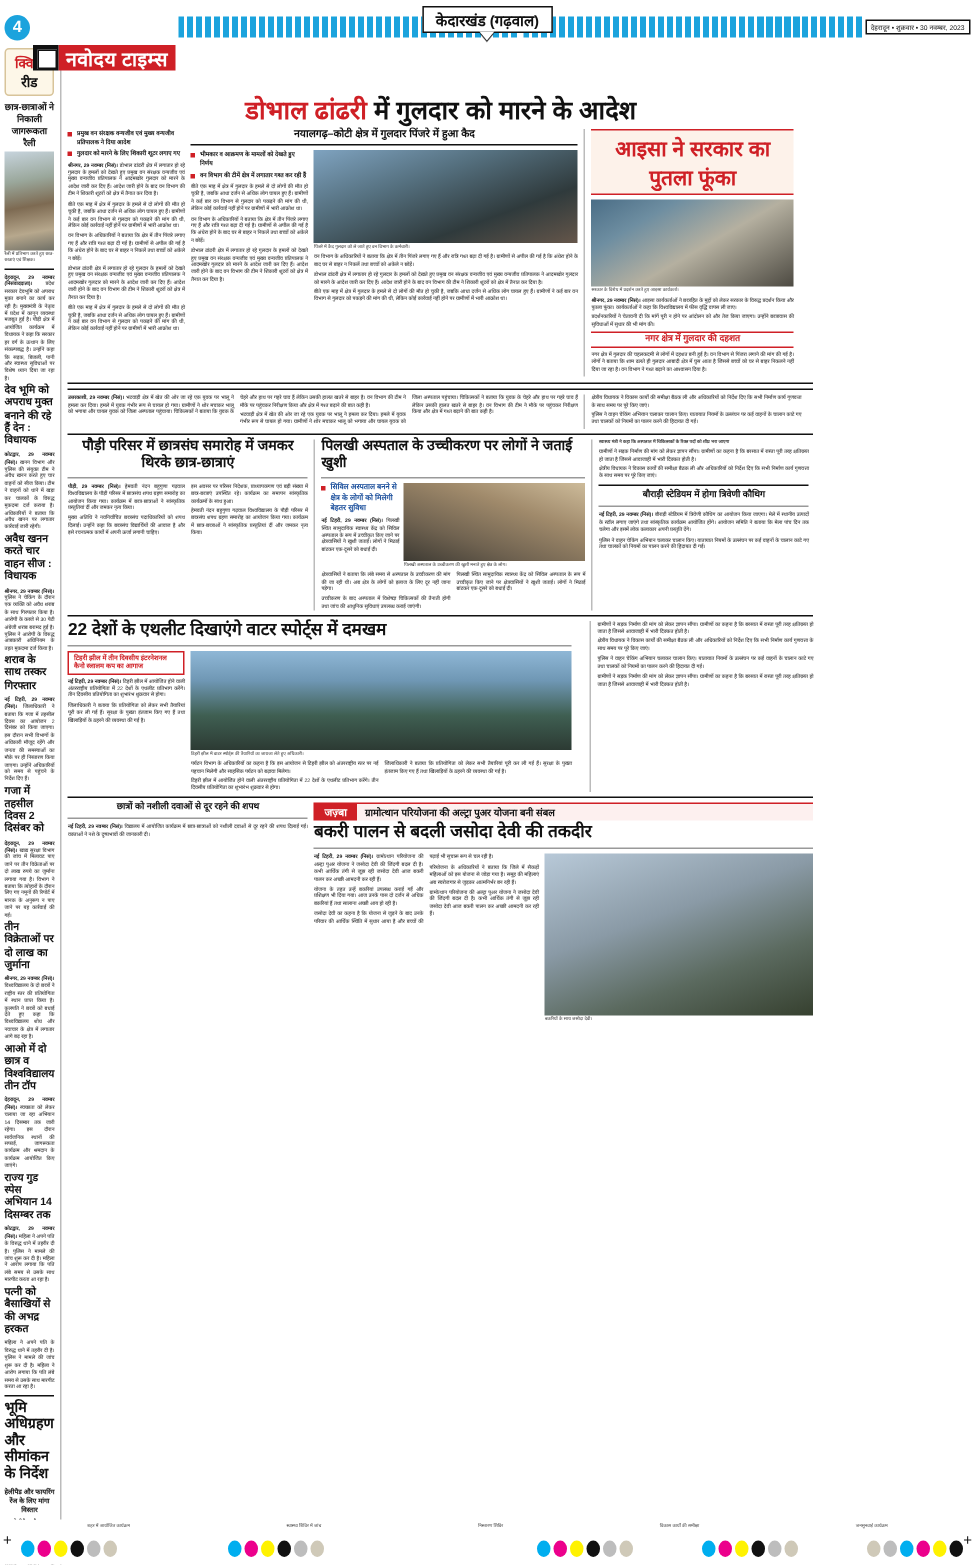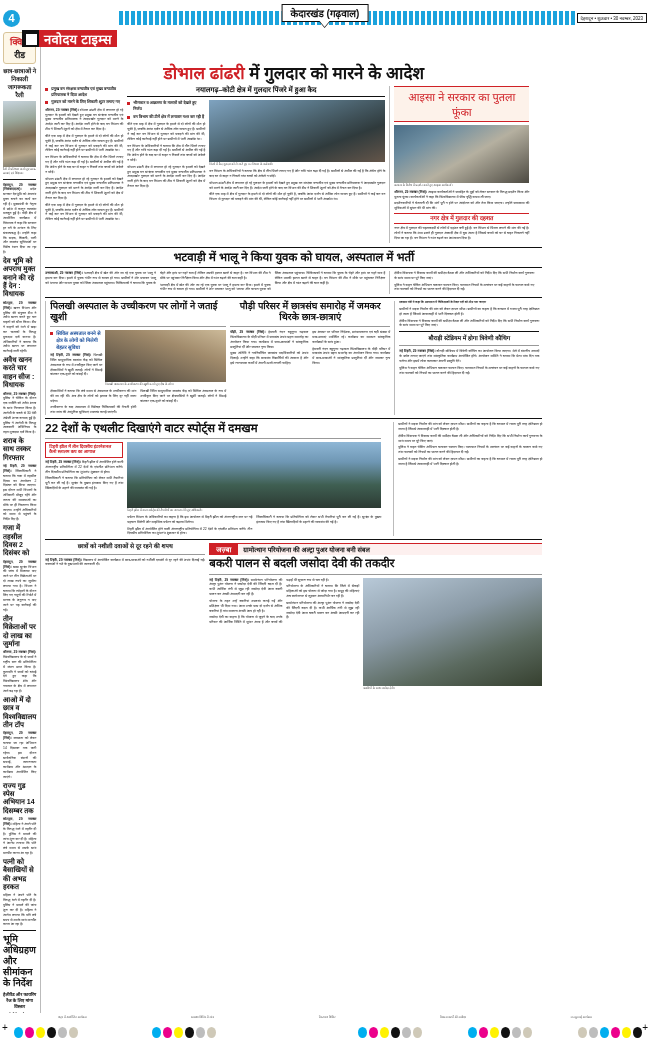--- a/index.html
+++ b/index.html
@@ -56,21 +56,21 @@
   .h-mid{font-size:9.5px;line-height:1.15;}
   .h-sm{font-size:7px;line-height:1.2;}
   .h-xs{font-size:6px;line-height:1.2;}
 
   .bullet{font-size:4px;line-height:1.4;font-weight:bold;}
   .bullet li{margin-bottom:2px;list-style:none;position:relative;padding-left:6px;}
   .bullet li::before{content:"";position:absolute;left:0;top:2px;width:3px;height:3px;background:#cf2026;}
   ul{margin:0;padding:0;}
 
   .redband{background:#fdf2ea;border-top:1px solid #cf2026;border-bottom:1px solid #cf2026;padding:2px 3px;}
-  .redband .t{color:#cf2026;font-size:11px;font-weight:normal;text-align:center;}
+  .redband .t{color:#cf2026;font-size:14px;font-weight:bold;text-align:center;}
   .boxed-red{border:1px solid #cf2026;padding:2px 3px;box-sizing:border-box;}
 
   .tag-red{background:#cf2026;color:#fff;font-size:7px;font-weight:bold;padding:1px 7px;display:inline-block;}
   .tag-wrap{display:flex;align-items:center;gap:5px;background:#fdf0ef;border-top:1px solid #cf2026;}
   .tag-line{font-size:6.5px;font-weight:bold;}
 
   .blue-sub{color:#1b4f9c;font-size:5px;font-weight:bold;}
 
   .kicker{font-size:4.5px;font-weight:bold;text-align:center;}
 
@@ -251,41 +251,52 @@
             <p>प्रदर्शनकारियों ने चेतावनी दी कि मांगें पूरी न होने पर आंदोलन को और तेज किया जाएगा। उन्होंने छात्रावास की सुविधाओं में सुधार की भी मांग की।</p>
           </div>
           <div class="hl h-xs" style="color:#cf2026;text-align:center;border-top:1px solid #cf2026;border-bottom:1px solid #cf2026;padding:1px 0;margin:2px 0;">नगर क्षेत्र में गुलदार की दहशत</div>
           <div class="body">
             <p>नगर क्षेत्र में गुलदार की चहलकदमी से लोगों में दहशत बनी हुई है। वन विभाग से पिंजरा लगाने की मांग की गई है। लोगों ने बताया कि शाम ढलते ही गुलदार आबादी क्षेत्र में घुस आता है जिससे बच्चों को घर से बाहर निकलने नहीं दिया जा रहा है। वन विभाग ने गश्त बढ़ाने का आश्वासन दिया है।</p>
           </div>
         </div>
       </div>
 
       <div class="rule" style="margin-top:4px;"></div>
-      <div class="hl h-big" style="text-align:center;">भटवाड़ी में भालू ने किया युवक को घायल, अस्पताल में भर्ती</div>
       <div class="rule" style="margin:3px 0;"></div>
 
       <div style="display:flex;gap:4px;">
         <div style="width:340px;">
           <div class="body threecol">
             <p><span class="dateline-in">उत्तरकाशी, 29 नवम्बर (निसं)।</span>
               <span>भटवाड़ी क्षेत्र में खेत की ओर जा रहे एक युवक पर भालू ने हमला कर दिया। हमले में युवक गंभीर रूप से घायल हो गया। ग्रामीणों ने शोर मचाकर भालू को भगाया और घायल युवक को जिला अस्पताल पहुंचाया। चिकित्सकों ने बताया कि युवक के चेहरे और हाथ पर गहरे घाव हैं लेकिन उसकी हालत खतरे से बाहर है। वन विभाग की टीम ने मौके पर पहुंचकर निरीक्षण किया और क्षेत्र में गश्त बढ़ाने की बात कही है।</span></p>
             <p>भटवाड़ी क्षेत्र में खेत की ओर जा रहे एक युवक पर भालू ने हमला कर दिया। हमले में युवक गंभीर रूप से घायल हो गया। ग्रामीणों ने शोर मचाकर भालू को भगाया और घायल युवक को जिला अस्पताल पहुंचाया। चिकित्सकों ने बताया कि युवक के चेहरे और हाथ पर गहरे घाव हैं लेकिन उसकी हालत खतरे से बाहर है। वन विभाग की टीम ने मौके पर पहुंचकर निरीक्षण किया और क्षेत्र में गश्त बढ़ाने की बात कही है।</p>
           </div>
         </div>
         <div style="width:140px;border-left:1px solid #bbb;padding-left:4px;">
           <div class="body">
             <p>क्षेत्रीय विधायक ने विकास कार्यों की समीक्षा बैठक ली और अधिकारियों को निर्देश दिए कि सभी निर्माण कार्य गुणवत्ता के साथ समय पर पूरे किए जाएं।</p>
             <p>पुलिस ने वाहन चेकिंग अभियान चलाकर चालान किए। यातायात नियमों के उल्लंघन पर कई वाहनों के चालान काटे गए तथा चालकों को नियमों का पालन करने की हिदायत दी गई।</p>
           </div>
         </div>
       </div>
 
       <div class="rule" style="margin-top:3px;"></div>
       <div style="display:flex;gap:4px;">
+        <div style="width:160px;">
+          <div class="hl h-mid" style="text-align:center;">पौड़ी परिसर में छात्रसंघ समारोह में जमकर थिरके छात्र-छात्राएं</div>
+          <div class="rule-thin"></div>
+          <div class="body twocol">
+            <p><span class="dateline-in">पौड़ी, 29 नवम्बर (निसं)।</span>
+              <span>हेमवती नंदन बहुगुणा गढ़वाल विश्वविद्यालय के पौड़ी परिसर में छात्रसंघ शपथ ग्रहण समारोह का आयोजन किया गया। कार्यक्रम में छात्र-छात्राओं ने सांस्कृतिक प्रस्तुतियां दीं और जमकर नृत्य किया।</span></p>
+            <p>मुख्य अतिथि ने नवनिर्वाचित छात्रसंघ पदाधिकारियों को शपथ दिलाई। उन्होंने कहा कि छात्रसंघ विद्यार्थियों की आवाज है और इसे रचनात्मक कार्यों में अपनी ऊर्जा लगानी चाहिए।</p>
+            <p>इस अवसर पर परिसर निदेशक, प्राध्यापकगण एवं बड़ी संख्या में छात्र-छात्राएं उपस्थित रहे। कार्यक्रम का समापन सांस्कृतिक कार्यक्रमों के साथ हुआ।</p>
+            <p>हेमवती नंदन बहुगुणा गढ़वाल विश्वविद्यालय के पौड़ी परिसर में छात्रसंघ शपथ ग्रहण समारोह का आयोजन किया गया। कार्यक्रम में छात्र-छात्राओं ने सांस्कृतिक प्रस्तुतियां दीं और जमकर नृत्य किया।</p>
+          </div>
+        </div>
+
         <div style="width:176px;border-left:1px solid #bbb;padding-left:4px;">
           <div class="hl h-mid">पिलखी अस्पताल के उच्चीकरण पर लोगों ने जताई खुशी</div>
           <div class="rule-thin"></div>
           <div style="display:flex;gap:3px;">
             <div style="width:52px;">
               <ul class="bullet">
                 <li class="blue-sub">सिविल अस्पताल बनने से क्षेत्र के लोगों को मिलेगी बेहतर सुविधा</li>
               </ul>
               <div class="body" style="margin-top:2px;">
                 <p><span class="dateline-in">नई टिहरी, 29 नवम्बर (निसं)।</span>
@@ -294,32 +305,20 @@
             </div>
             <div style="flex:1;">
               <div class="photo ph-f" style="height:52px;"></div>
               <div class="cap">पिलखी अस्पताल के उच्चीकरण की खुशी मनाते हुए क्षेत्र के लोग।</div>
             </div>
           </div>
           <div class="body twocol" style="margin-top:2px;">
             <p>क्षेत्रवासियों ने बताया कि लंबे समय से अस्पताल के उच्चीकरण की मांग की जा रही थी। अब क्षेत्र के लोगों को इलाज के लिए दूर नहीं जाना पड़ेगा।</p>
             <p>उच्चीकरण के बाद अस्पताल में विशेषज्ञ चिकित्सकों की तैनाती होगी तथा जांच की आधुनिक सुविधाएं उपलब्ध कराई जाएंगी।</p>
             <p>पिलखी स्थित सामुदायिक स्वास्थ्य केंद्र को सिविल अस्पताल के रूप में उच्चीकृत किए जाने पर क्षेत्रवासियों ने खुशी जताई। लोगों ने मिठाई बांटकर एक-दूसरे को बधाई दी।</p>
-          </div>
-        </div>
-
-        <div style="width:160px;">
-          <div class="hl h-mid" style="text-align:center;">पौड़ी परिसर में छात्रसंघ समारोह में जमकर थिरके छात्र-छात्राएं</div>
-          <div class="rule-thin"></div>
-          <div class="body twocol">
-            <p><span class="dateline-in">पौड़ी, 29 नवम्बर (निसं)।</span>
-              <span>हेमवती नंदन बहुगुणा गढ़वाल विश्वविद्यालय के पौड़ी परिसर में छात्रसंघ शपथ ग्रहण समारोह का आयोजन किया गया। कार्यक्रम में छात्र-छात्राओं ने सांस्कृतिक प्रस्तुतियां दीं और जमकर नृत्य किया।</span></p>
-            <p>मुख्य अतिथि ने नवनिर्वाचित छात्रसंघ पदाधिकारियों को शपथ दिलाई। उन्होंने कहा कि छात्रसंघ विद्यार्थियों की आवाज है और इसे रचनात्मक कार्यों में अपनी ऊर्जा लगानी चाहिए।</p>
-            <p>इस अवसर पर परिसर निदेशक, प्राध्यापकगण एवं बड़ी संख्या में छात्र-छात्राएं उपस्थित रहे। कार्यक्रम का समापन सांस्कृतिक कार्यक्रमों के साथ हुआ।</p>
-            <p>हेमवती नंदन बहुगुणा गढ़वाल विश्वविद्यालय के पौड़ी परिसर में छात्रसंघ शपथ ग्रहण समारोह का आयोजन किया गया। कार्यक्रम में छात्र-छात्राओं ने सांस्कृतिक प्रस्तुतियां दीं और जमकर नृत्य किया।</p>
           </div>
         </div>
 
         <div style="width:140px;border-left:1px solid #bbb;padding-left:4px;">
           <div class="smallcap" style="font-weight:bold;">स्वास्थ्य मंत्री ने कहा कि अस्पताल में चिकित्सकों के रिक्त पदों को शीघ्र भरा जाएगा</div>
           <div class="body" style="margin-top:2px;">
             <p>ग्रामीणों ने सड़क निर्माण की मांग को लेकर ज्ञापन सौंपा। ग्रामीणों का कहना है कि बरसात में रास्ता पूरी तरह क्षतिग्रस्त हो जाता है जिससे आवाजाही में भारी दिक्कत होती है।</p>
             <p>क्षेत्रीय विधायक ने विकास कार्यों की समीक्षा बैठक ली और अधिकारियों को निर्देश दिए कि सभी निर्माण कार्य गुणवत्ता के साथ समय पर पूरे किए जाएं।</p>
           </div>
           <div class="rule"></div>

